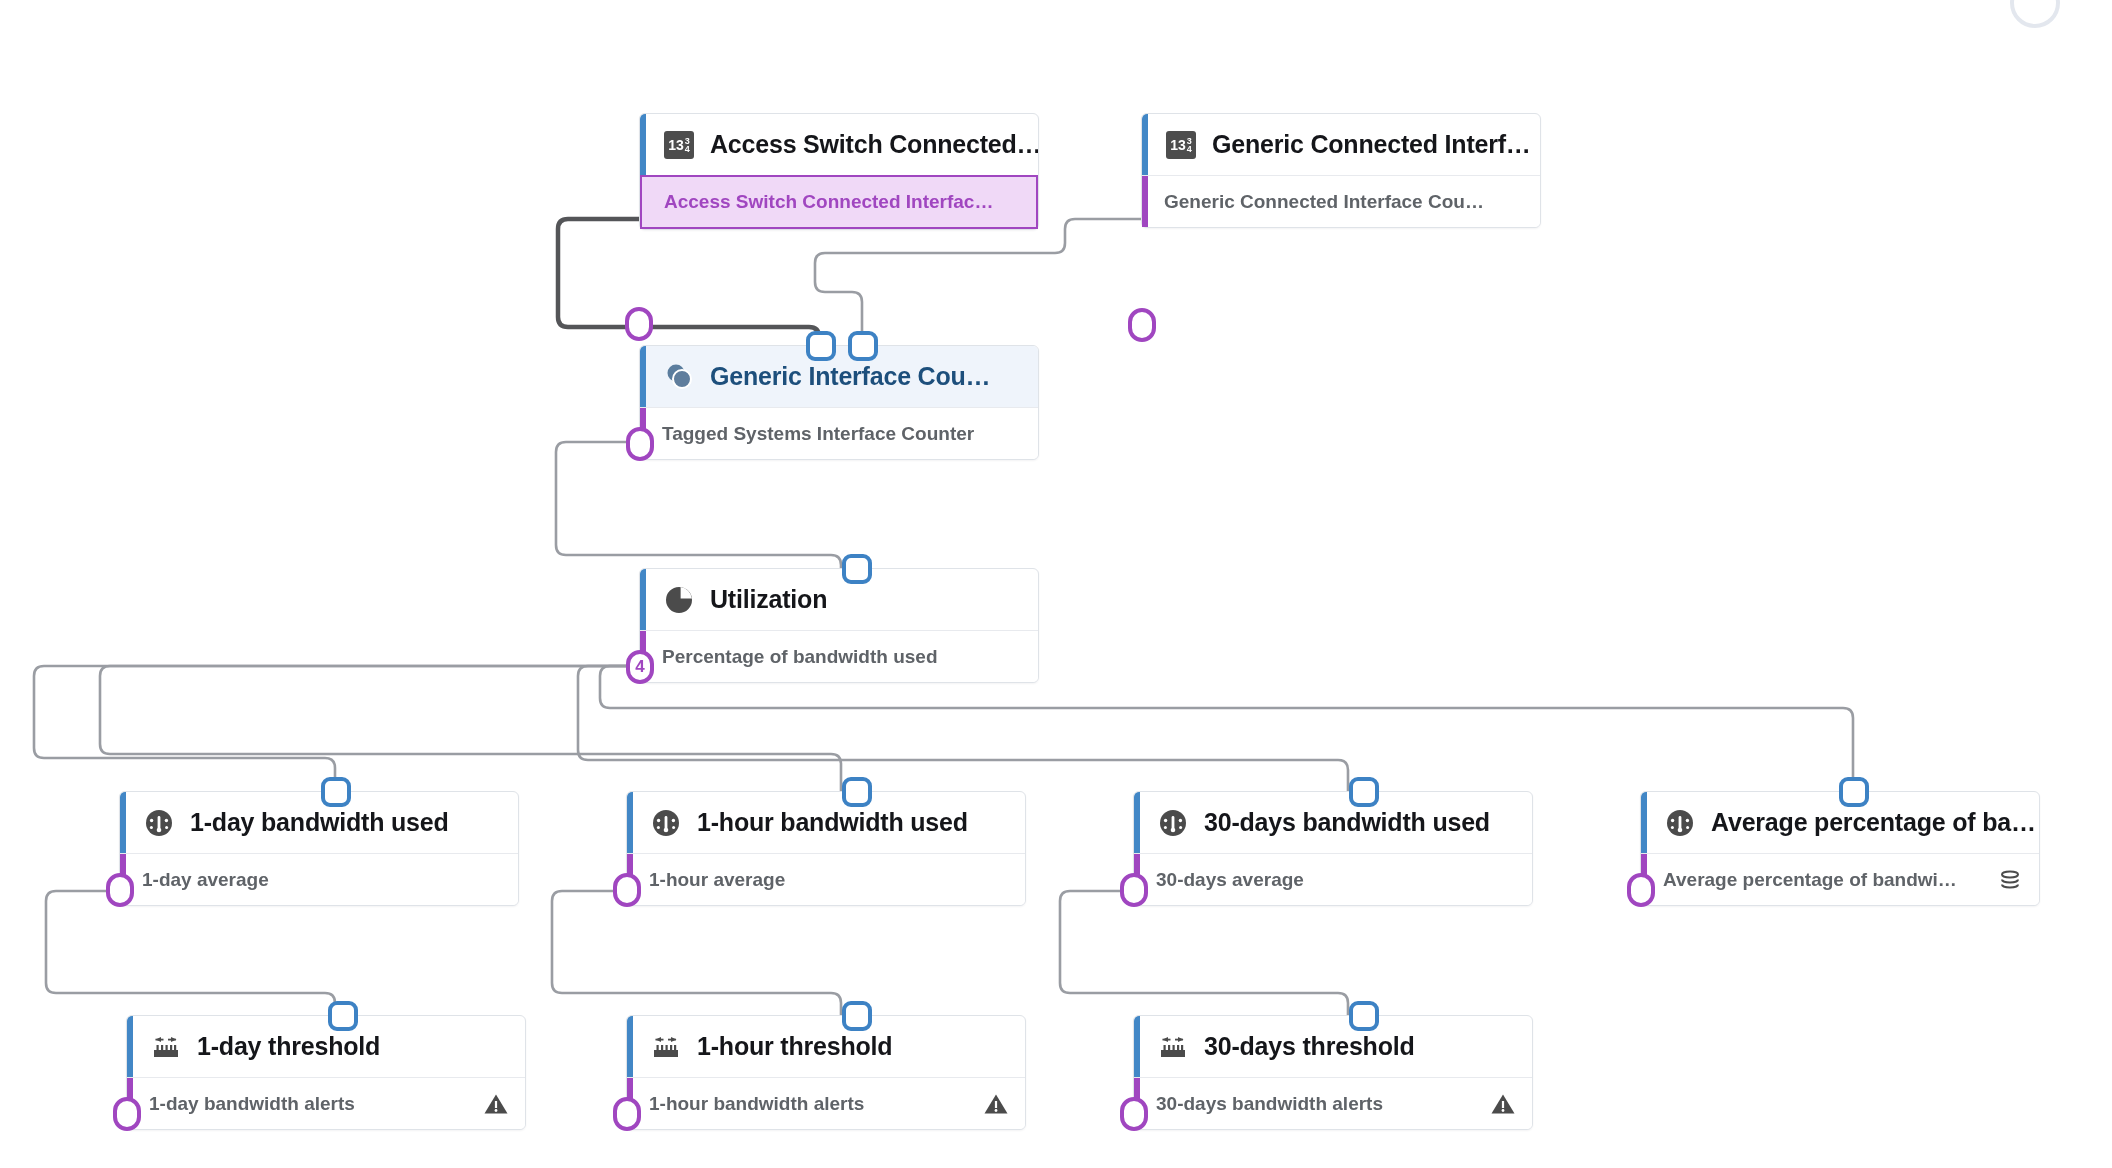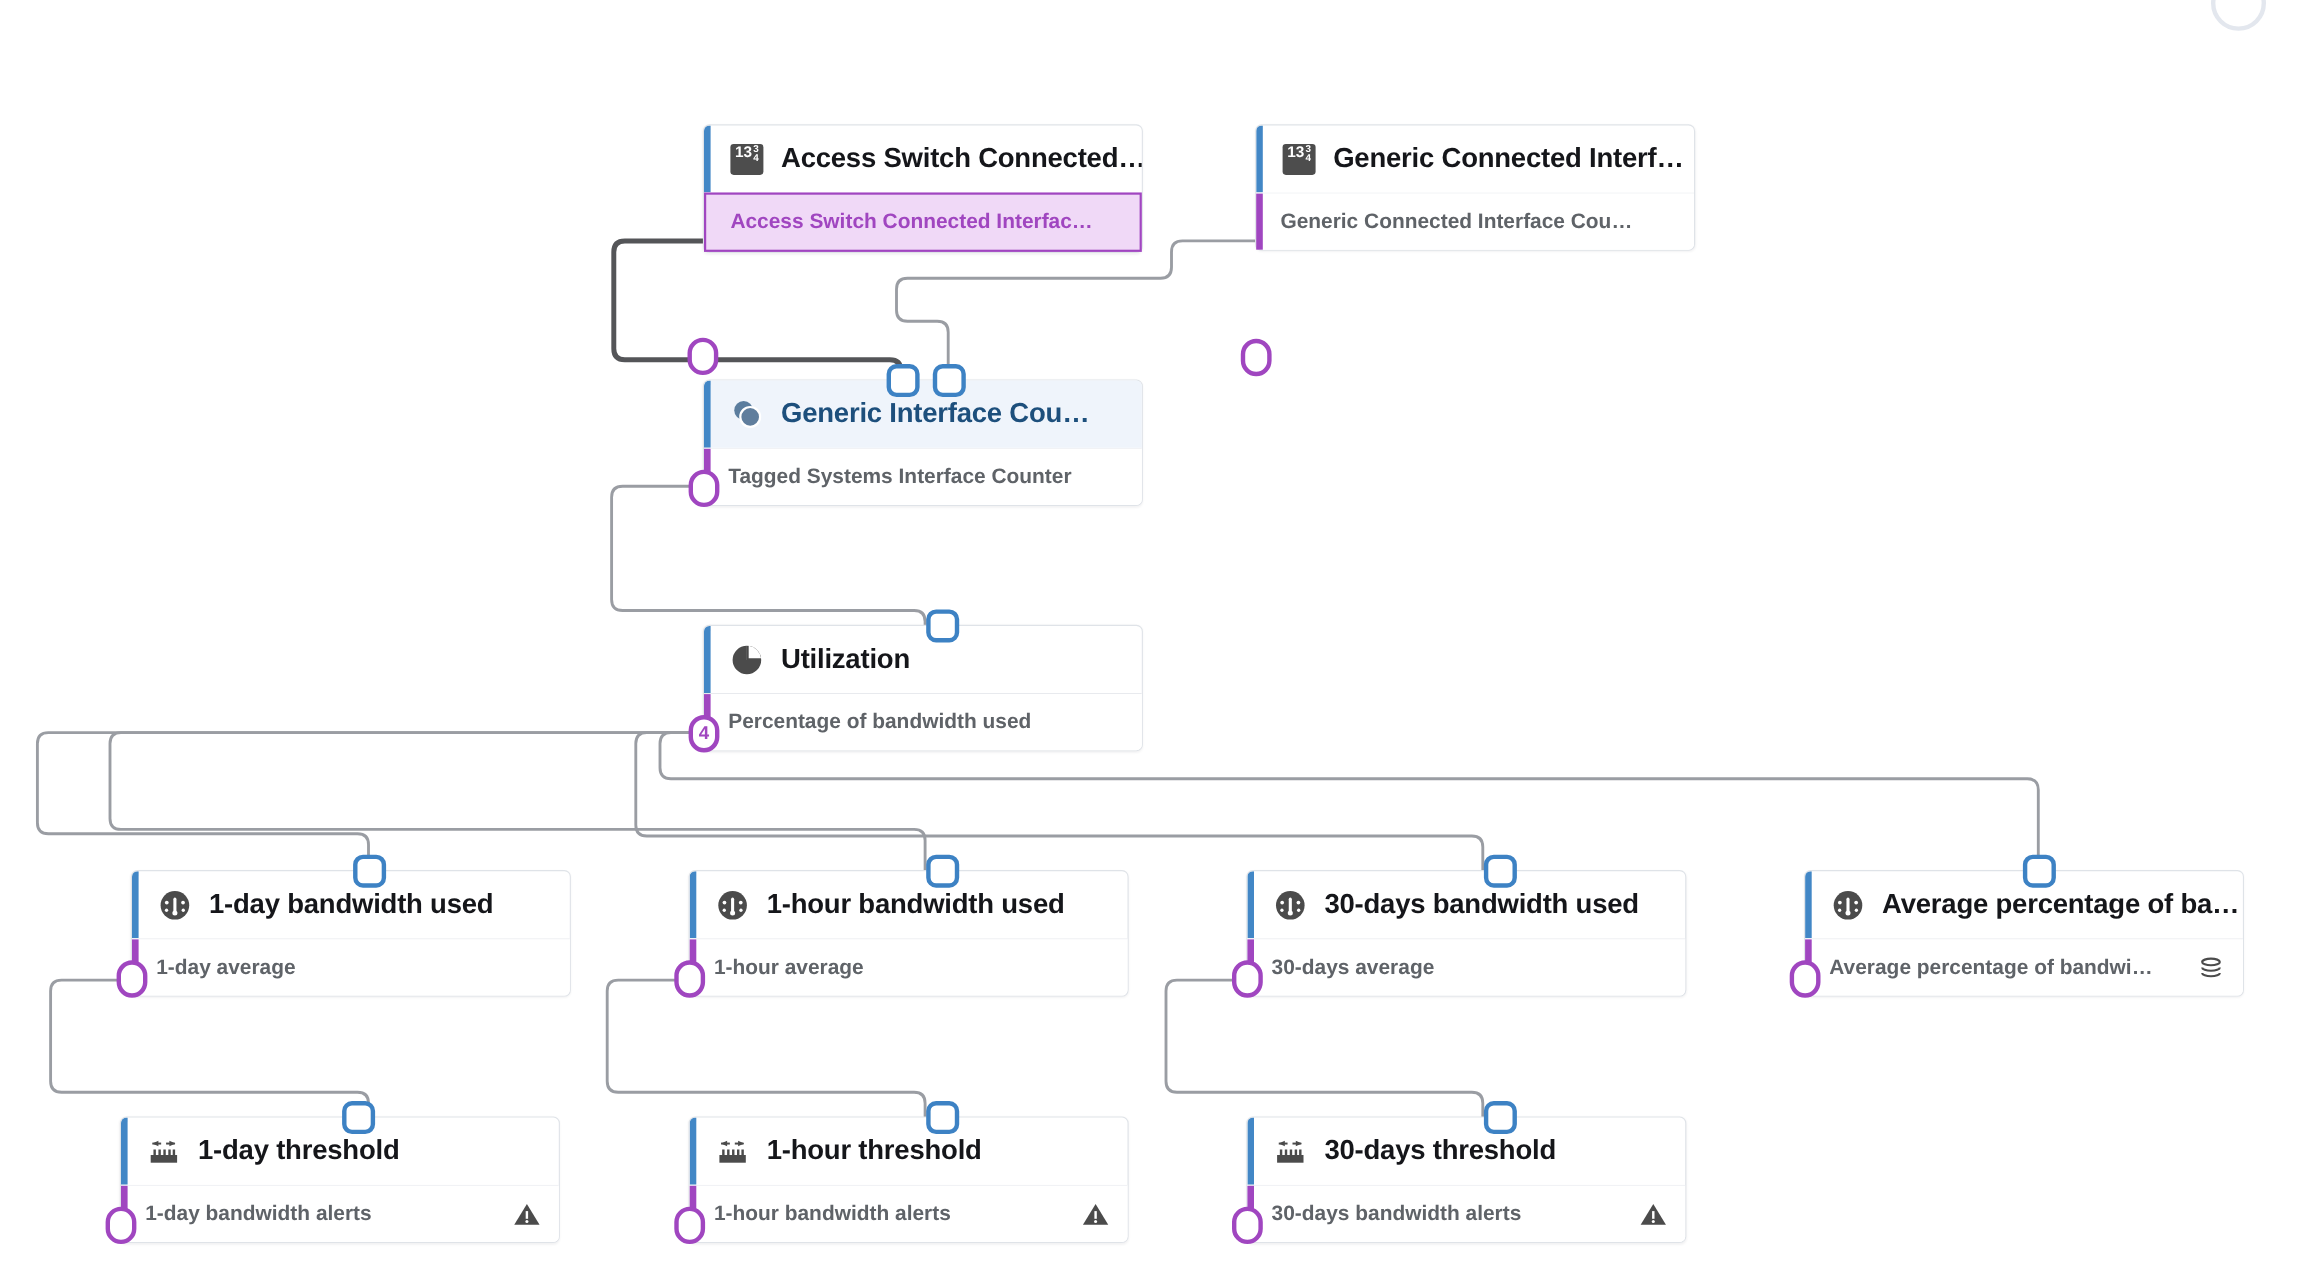--- a/index.html
+++ b/index.html
@@ -166,21 +166,21 @@
   }
 
   
   .frac-badge {
     width: 30px;
     height: 28px;
     background: #4d4d4d;
     border-radius: 3px;
     color: #ffffff;
     display: flex;
-    align-items: flex-start;
+    align-items: center;
     justify-content: center;
     font-size: 13px;
     font-weight: bold;
     line-height: 1;
     letter-spacing: 0;
   }
   .frac-badge .whole { font-size: 14px; }
   .frac-badge .stack {
     display: inline-flex;
     flex-direction: column;
@@ -407,21 +407,21 @@
           <ellipse cx="13" cy="7.5" rx="8" ry="3" fill="none" stroke="#4b4b4b" stroke-width="2"></ellipse>
           <path d="M5 12.5 a8 3 0 0 0 16 0" fill="none" stroke="#4b4b4b" stroke-width="2"></path>
           <path d="M5 17.5 a8 3 0 0 0 16 0" fill="none" stroke="#4b4b4b" stroke-width="2"></path>
         </svg>
       </span>
     </div>
     <div class="handle-in" style="left:198px; top:-15px;"></div>
     <div class="handle-out" style="left:-14px; top:81px;"></div>
   </div>
 
-  <div class="node" style="left:109px; top:1015px; width:400px;">
+  <div class="node" style="left:126px; top:1015px; width:400px;">
     <div class="node-header">
       <div class="accent-head"></div>
       <span class="head-icon">
         <svg width="34" height="34" viewBox="0 0 34 34">
           <path d="M12 7 L6.5 9.5 L12 12 Z" fill="#4b4b4b"></path>
           <rect x="6.5" y="8.7" width="8" height="1.8" fill="#4b4b4b"></rect>
           <path d="M22 7 L27.5 9.5 L22 12 Z" fill="#4b4b4b"></path>
           <rect x="19" y="8.7" width="8" height="1.8" fill="#4b4b4b"></rect>
           <rect x="5" y="20" width="24" height="7" fill="#4b4b4b"></rect>
           <rect x="7.5" y="15" width="2.2" height="6" fill="#4b4b4b"></rect>

